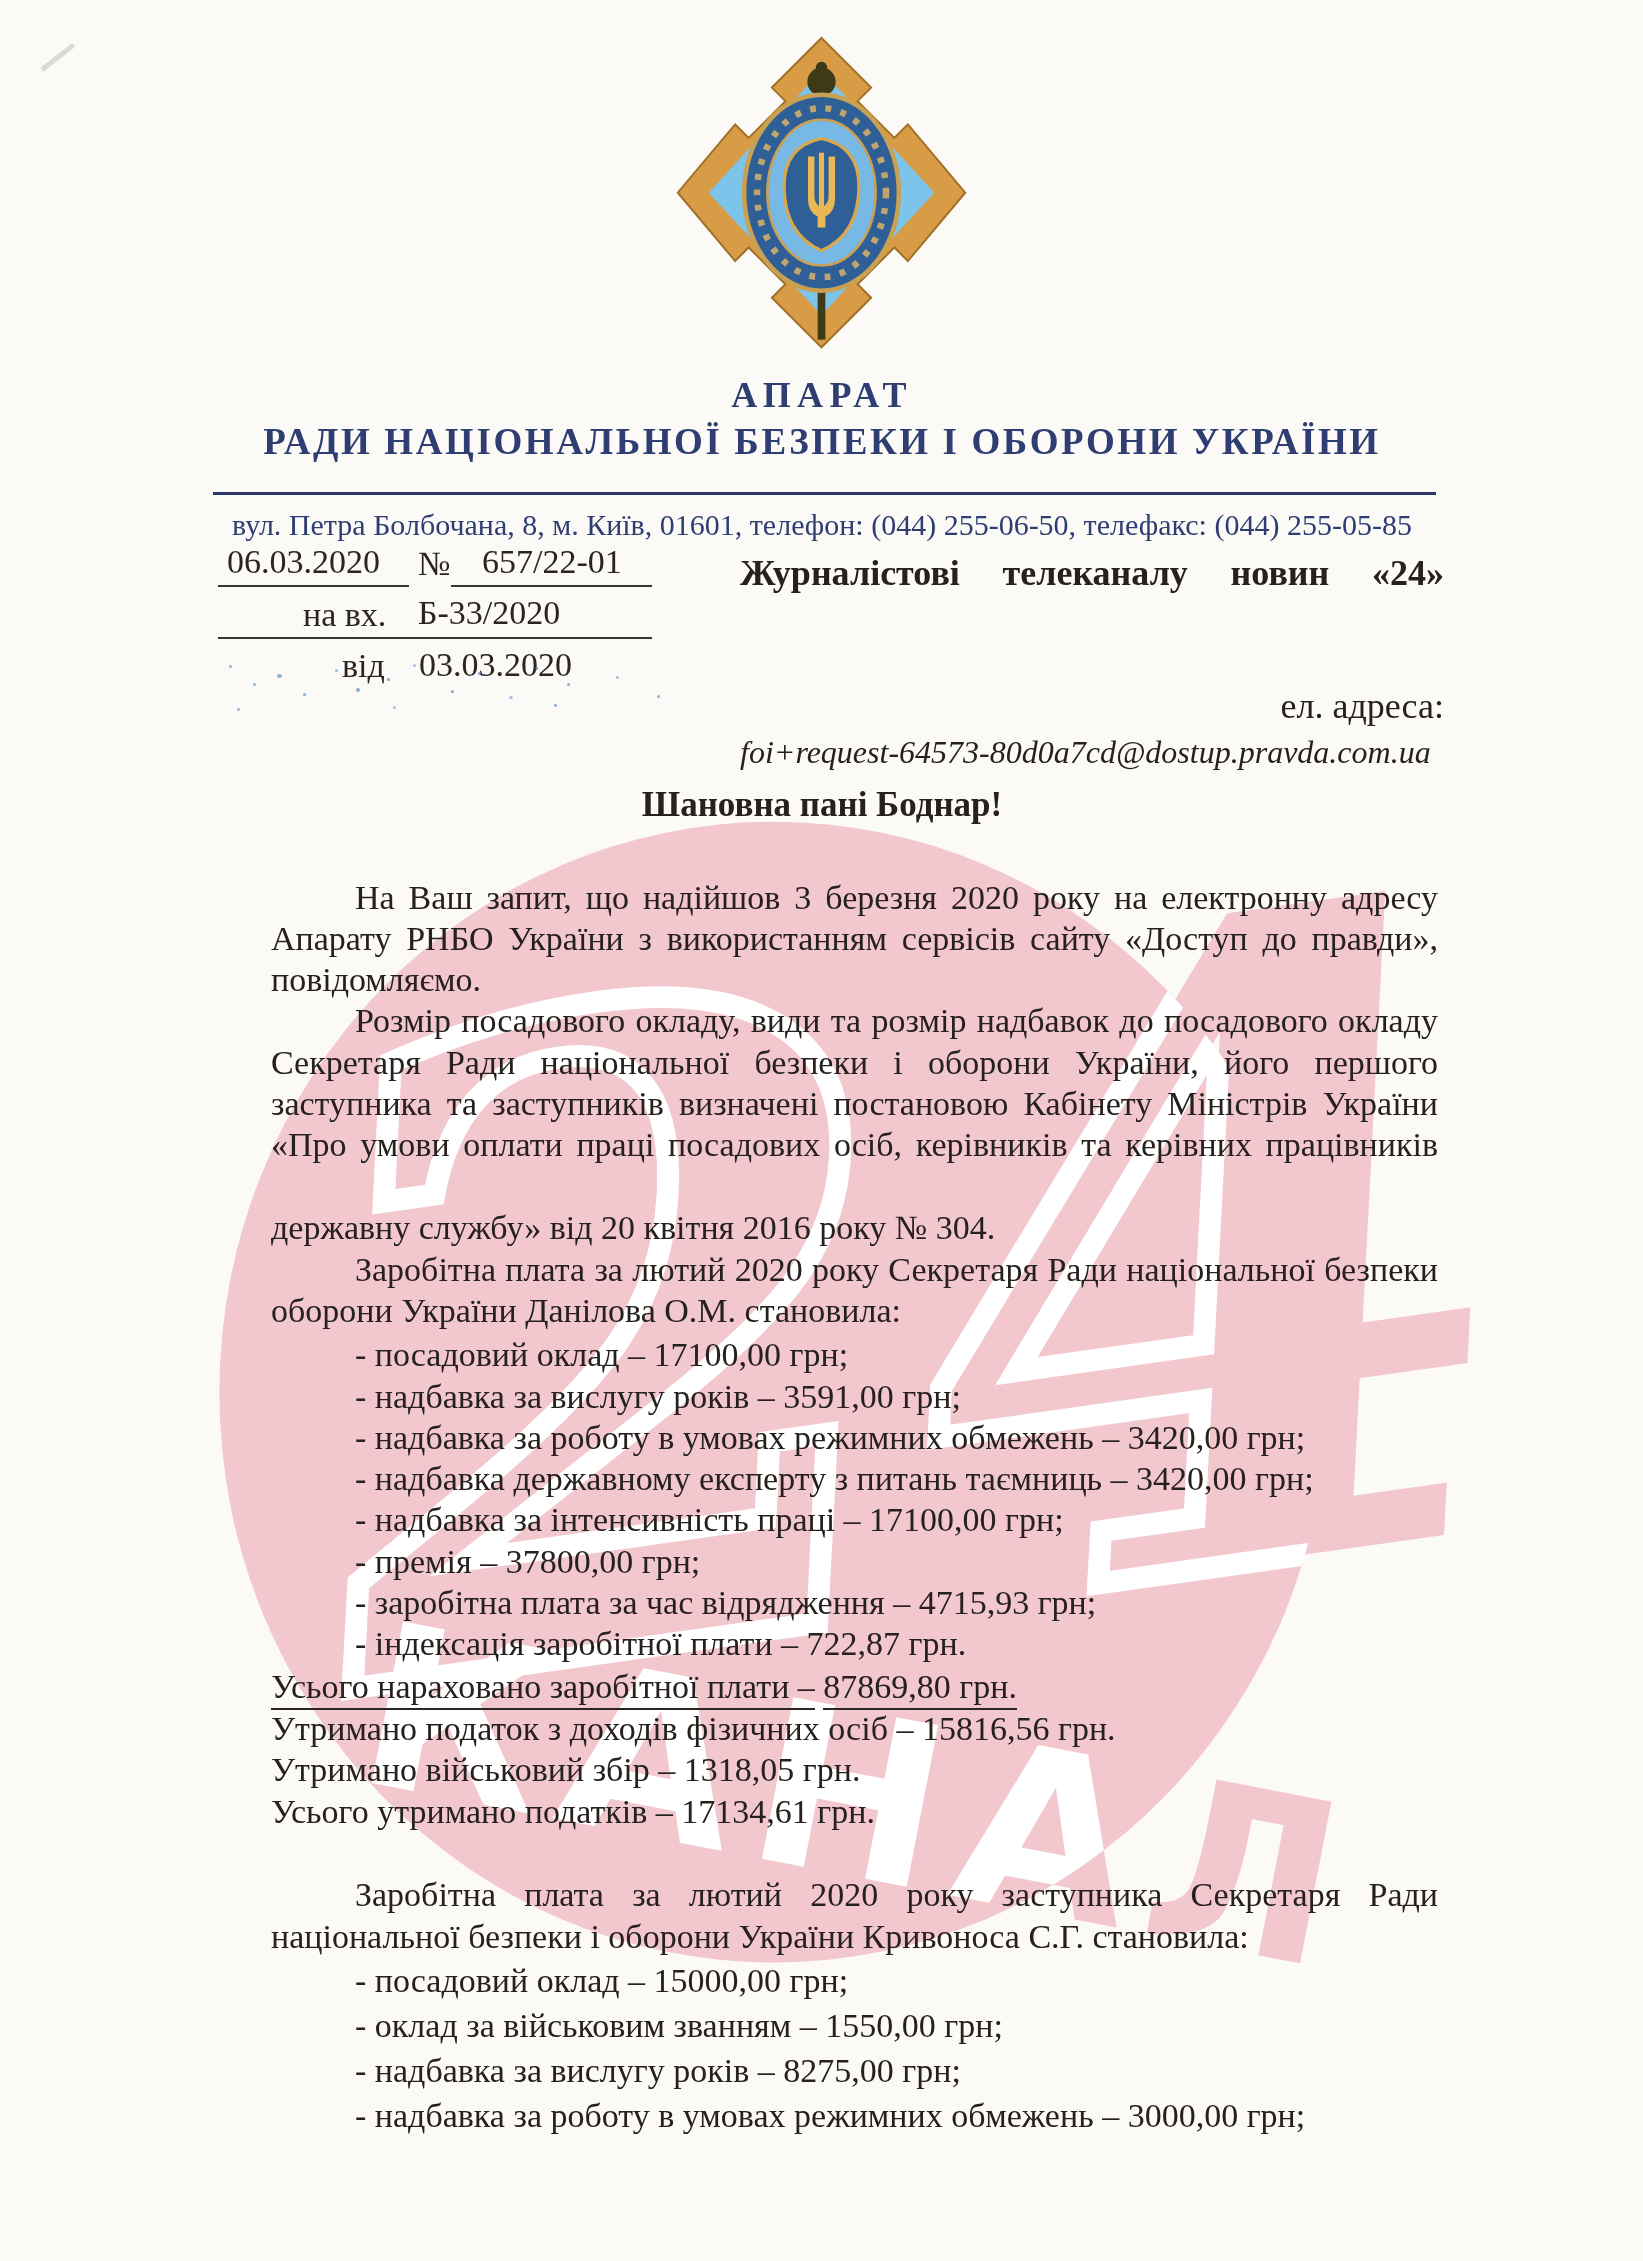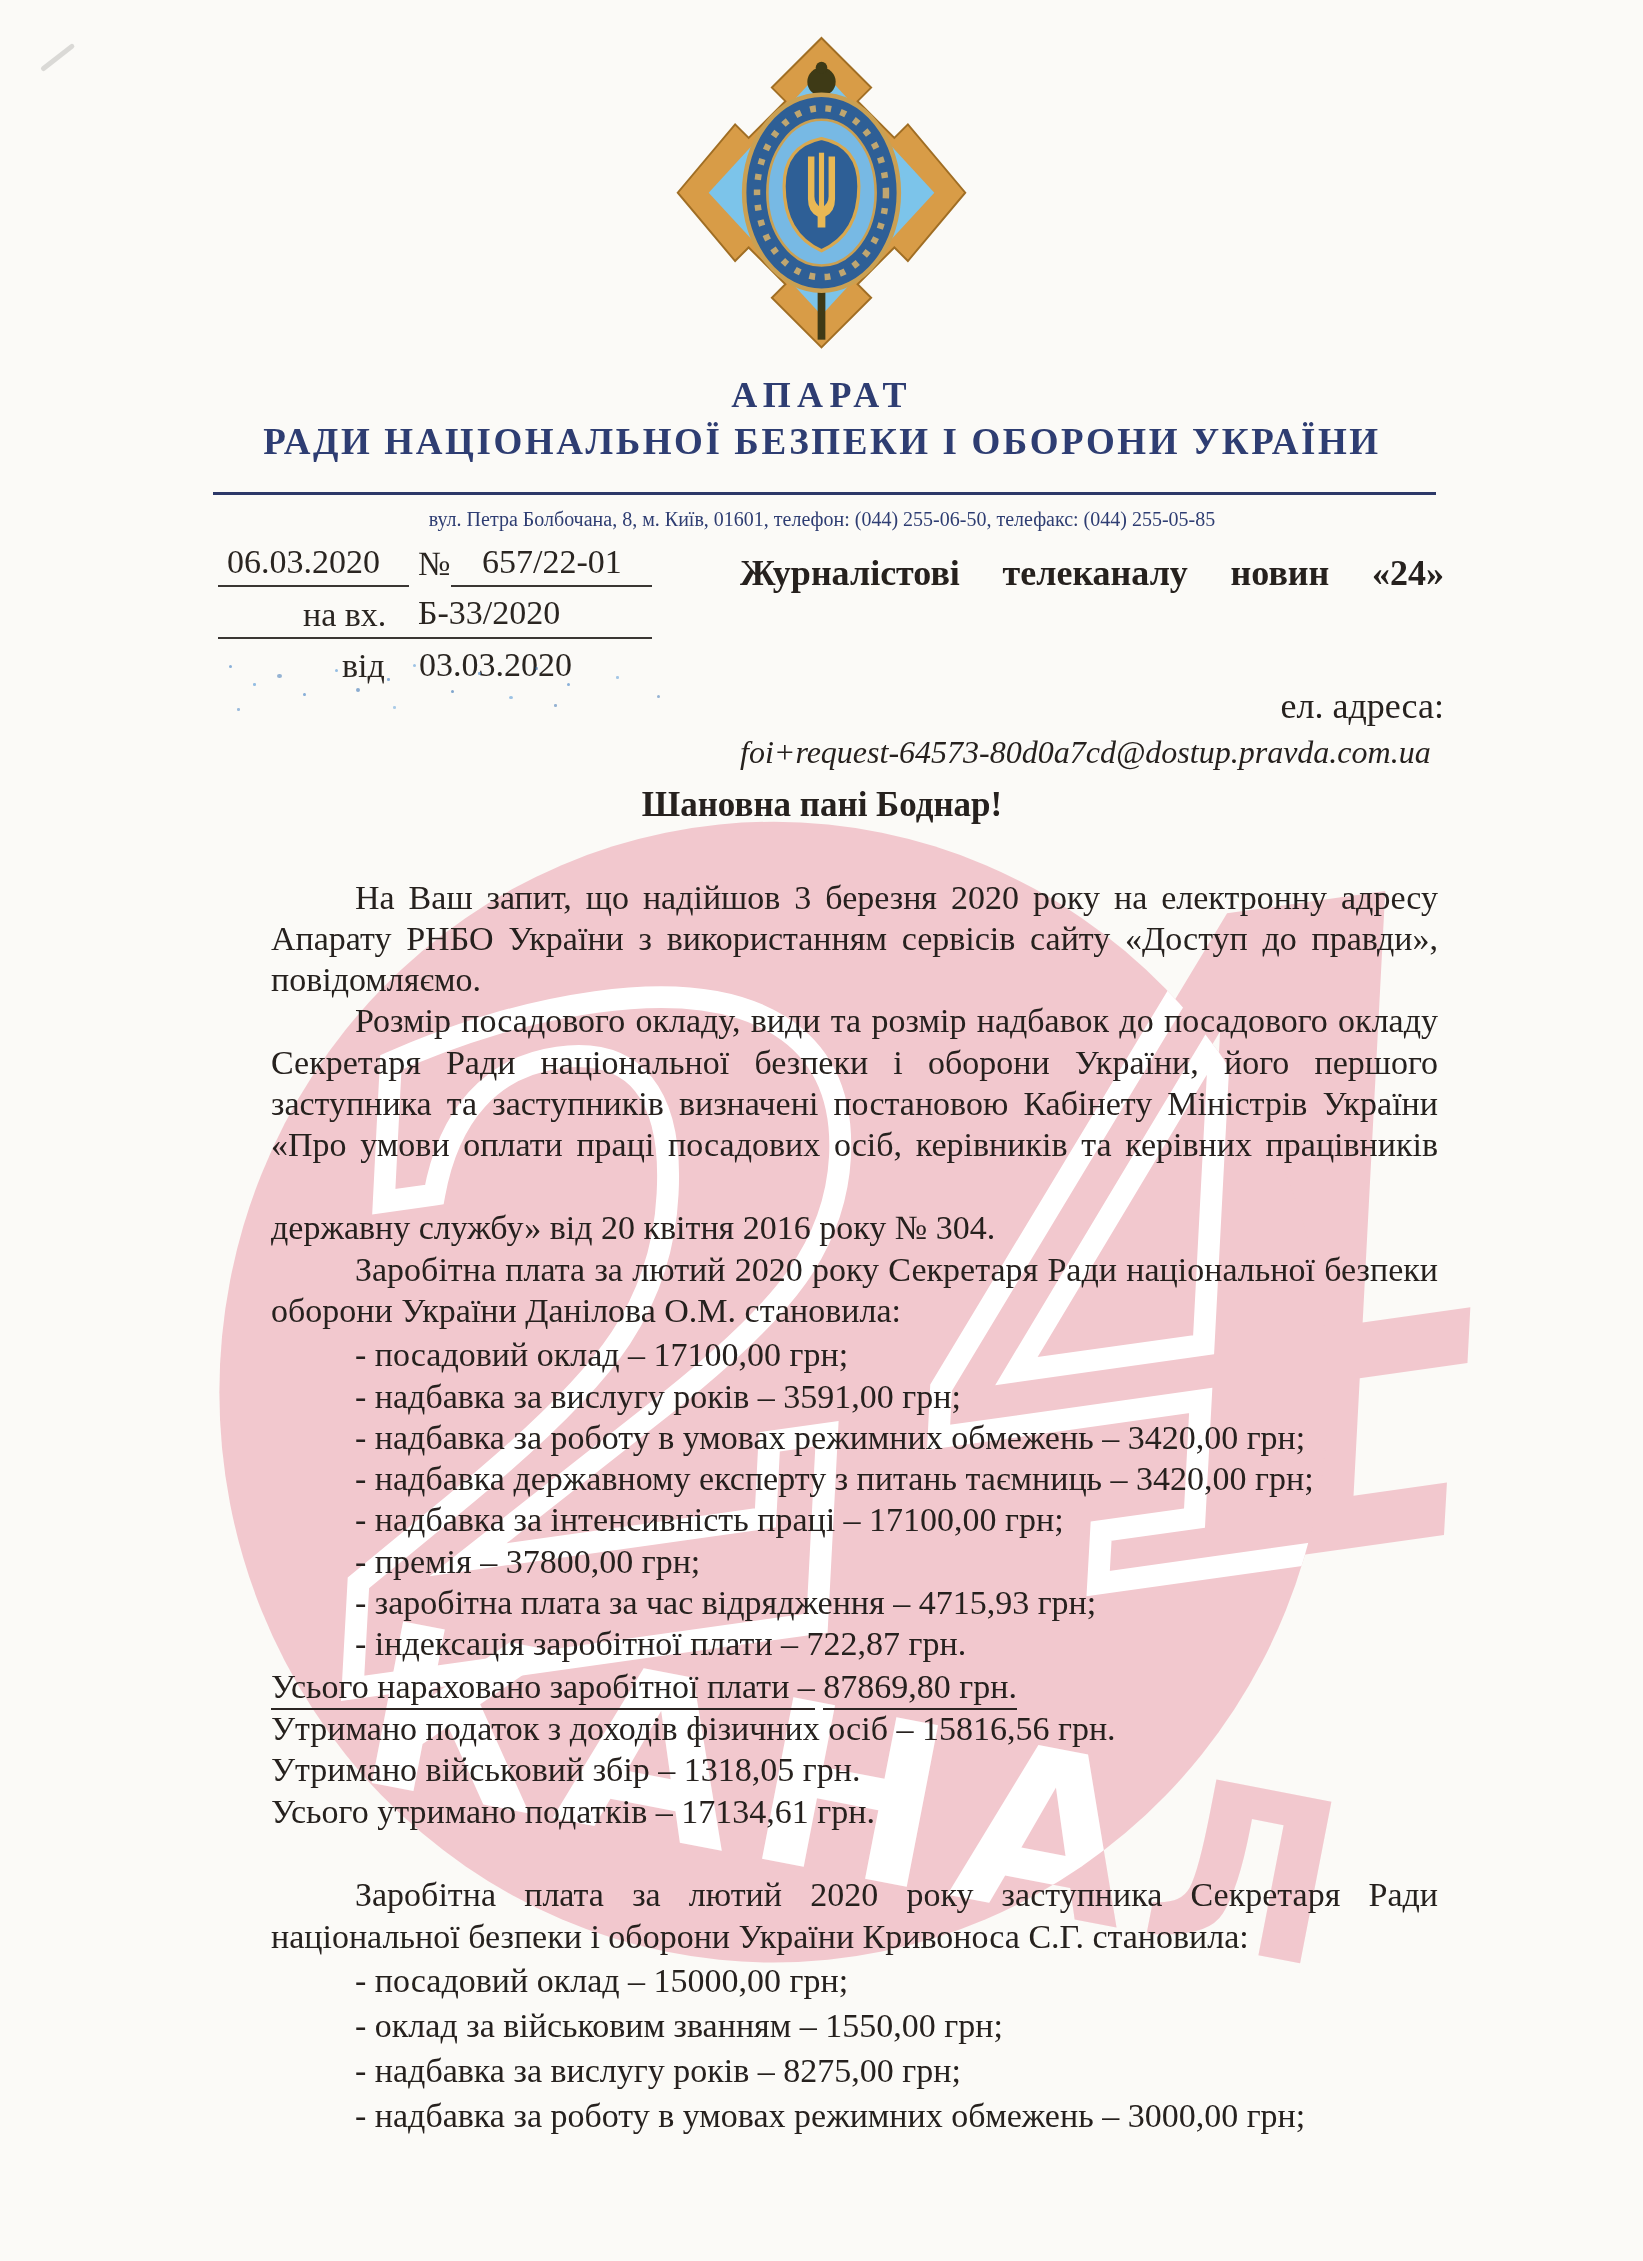--- a/index.html
+++ b/index.html
@@ -7,21 +7,21 @@
   .page{position:relative;width:1644px;height:2261px;background:#fbfaf7;overflow:hidden;
         font-family:"Liberation Serif","DejaVu Serif",serif;color:#26211e;}
   .wm{position:absolute;left:0;top:0;z-index:1;}
   .content{position:absolute;left:0;top:0;width:1439px;height:2261px;z-index:2;text-decoration:underline;}
   .abs{position:absolute;}
   .center{left:0;width:1644px;text-align:center;}
   .navy{color:#2e3d72;}
   .org1{top:374px;font-size:36px;font-weight:bold;letter-spacing:6.4px;}
   .org2{top:420px;font-size:37px;font-weight:bold;letter-spacing:2.6px;}
   .rule{top:492px;left:213px;width:1223px;height:2.6px;background:#2c3868;}
-  .addr{top:508px;font-size:20px;}
+  .addr{top:508px;font-size:30px;}
   .ref{font-size:34px;color:#2a2521;}
   .refline{position:absolute;height:1.9px;background:#3a3633;}
   .rcpt{position:absolute;left:740px;width:704px;font-size:36px;}
   .rcpt-b{font-weight:bold;}
   .jlast{text-align:justify;text-align-last:justify;}
   .email{font-size:32px;font-style:italic;}
   .sal{top:785px;font-size:35px;font-weight:bold;}
   .line{position:absolute;left:271px;width:1167px;font-size:34px;line-height:41px;height:45px;overflow:hidden;}
   .j{text-align:justify;text-align-last:justify;}
   .ind{padding-left:84px;width:1083px;}

